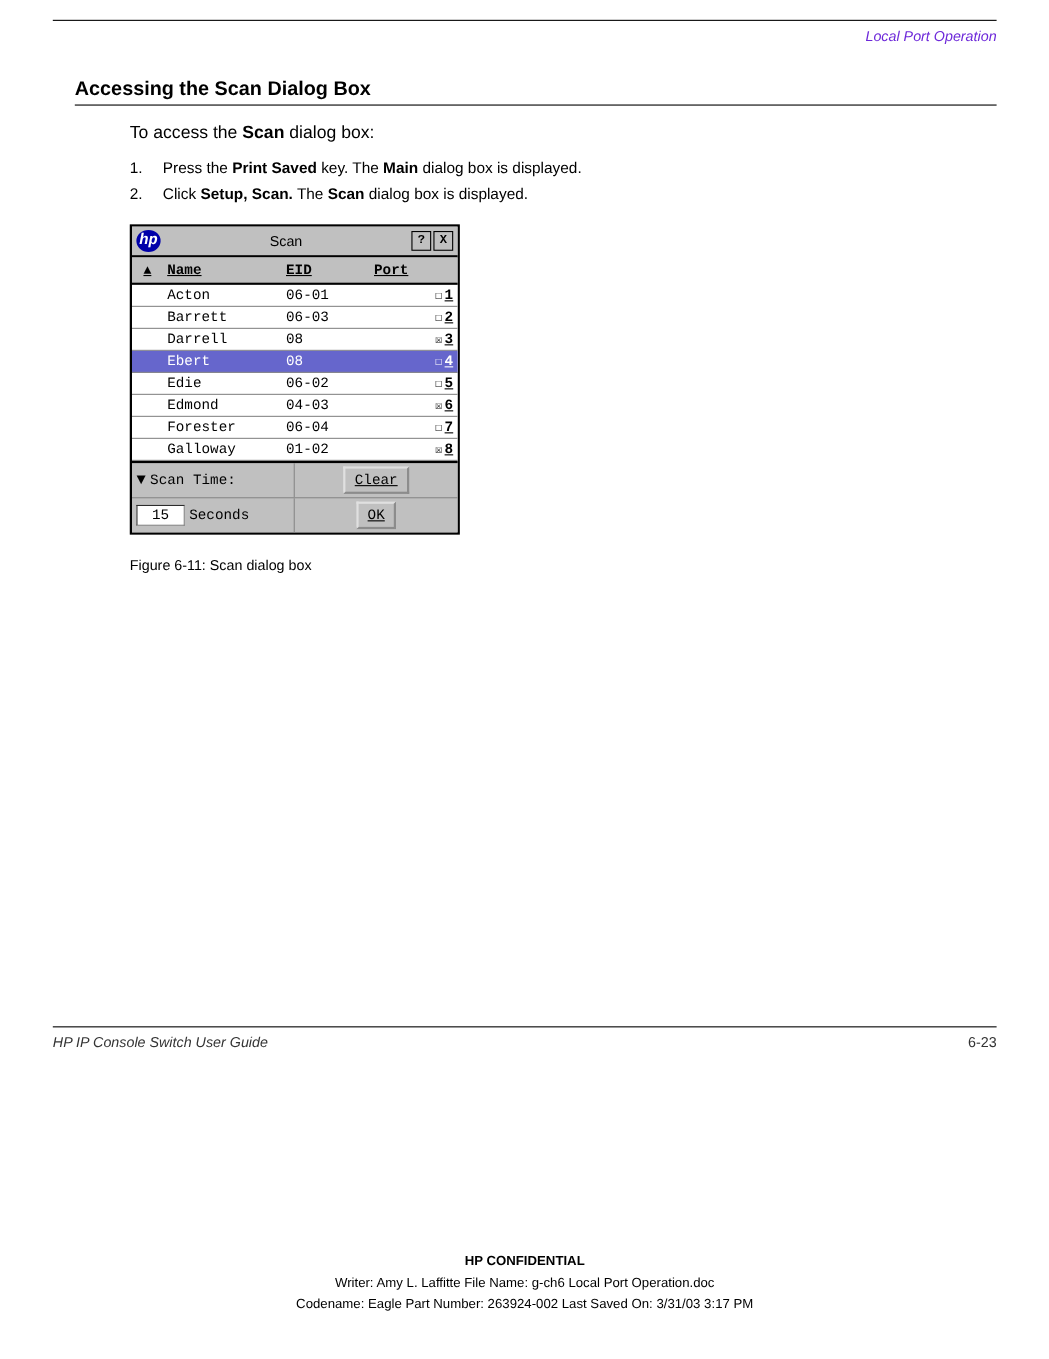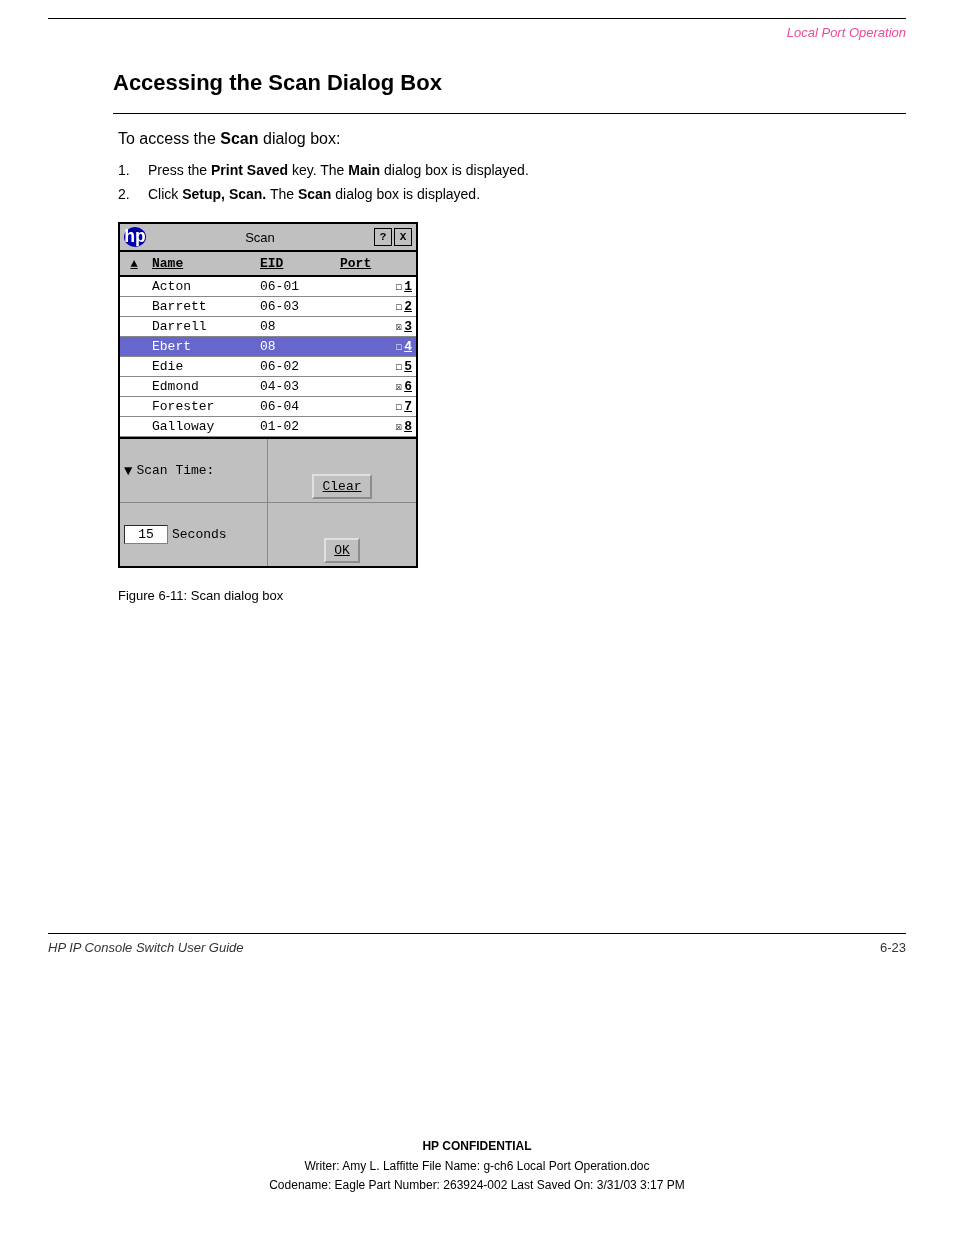--- a/index.html
+++ b/index.html
@@ -19,36 +19,35 @@
       border-top: 1px solid #000;
       margin: 18px 48px 0 48px;
     }
 
     
     .top-header {
       text-align: right;
       margin: 6px 48px 0 48px;
       font-style: italic;
       font-size: 13px;
-      color: #ec4899;
+      color: #6d28d9;
     }
 
     
     .main-content {
       margin: 30px 48px 0 68px;
     }
 
     
     .section-heading {
-      font-size: 22px;
+      font-size: 18px;
       font-weight: bold;
       margin-bottom: 16px;
       border-bottom: 1px solid #000;
-      padding-bottom: 17px;
-      margin-left: 45px;
+      padding-bottom: 4px;
     }
 
     .intro-text {
       font-size: 16px;
       margin-bottom: 14px;
       margin-left: 50px;
     }
 
     .intro-text b { font-weight: bold; }
 
@@ -97,21 +96,22 @@
     .dialog-title-icon {
       width: 22px;
       height: 20px;
       background: #0000aa;
       border-radius: 50%;
       display: flex;
       align-items: center;
       justify-content: center;
       color: white;
       font-weight: bold;
-      font-size: 18px;
+      font-size: 14px;
+      font-style: italic;
     }
 
     .dialog-title-text {
       flex: 1;
       text-align: center;
       font-weight: normal;
       font-family: Arial, Helvetica, sans-serif;
       font-size: 13px;
     }
 
@@ -215,21 +215,20 @@
       padding: 3px 4px;
       gap: 4px;
       border-right: 1px solid #888;
     }
 
     .footer-right {
       display: flex;
       align-items: center;
       justify-content: center;
       padding: 3px 4px;
-      margin-top: 32px;
     }
 
     .footer-row2 {
       display: grid;
       grid-template-columns: 1fr 1fr;
     }
 
     .scan-time-value {
       display: flex;
       align-items: center;

